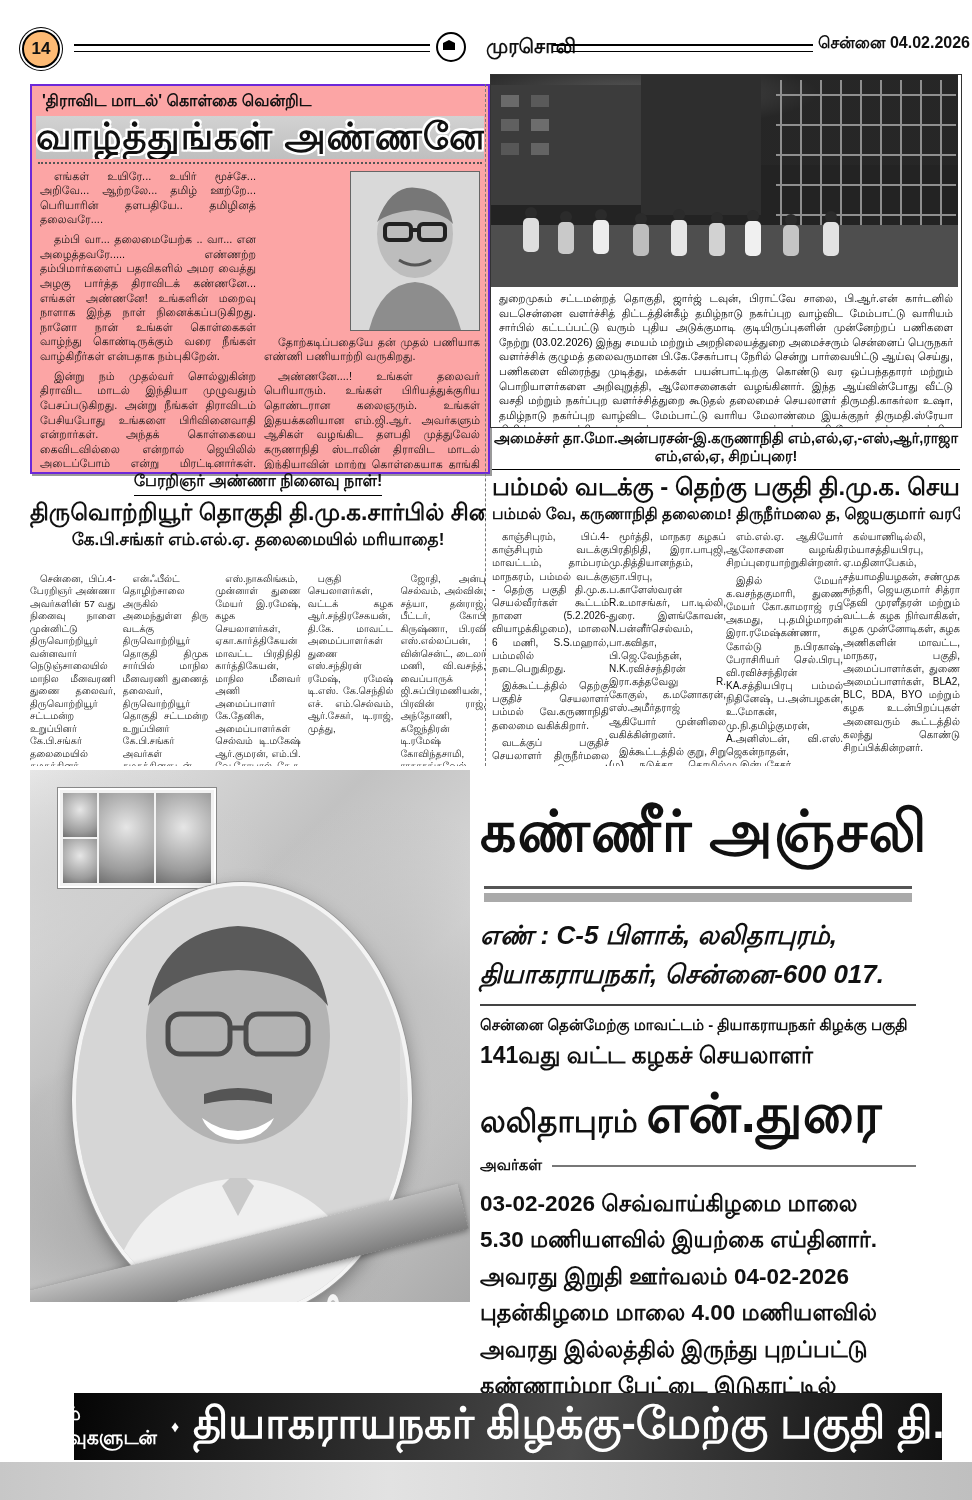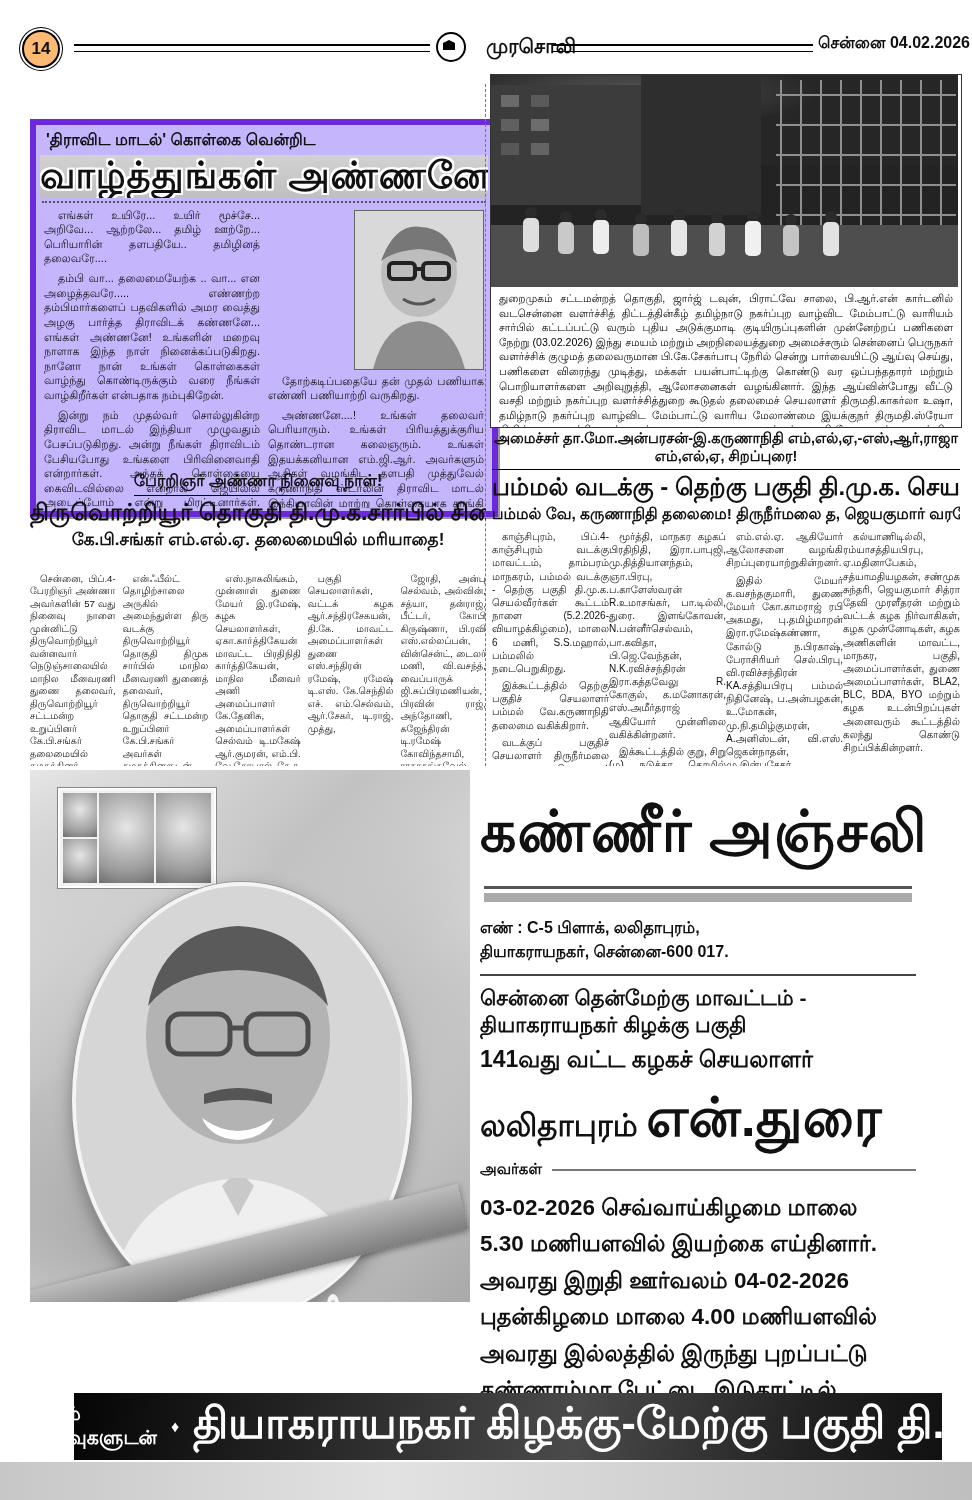--- a/index.html
+++ b/index.html
@@ -16,22 +16,22 @@
   .hdr .rule{position:absolute;top:16px;height:5px;border-top:2px solid #000;border-bottom:1px solid #000;}
   .rule-l{left:74px;width:356px;}
   .rule-m{left:553px;width:260px;}
   .mast{position:absolute;left:436px;top:4px;display:flex;align-items:center;gap:20px;}
   .mast-logo{width:26px;height:26px;border:2px solid #000;border-radius:50%;background:#fff;position:relative;}
   .mast-logo::after{content:"";position:absolute;left:5px;top:6px;width:12px;height:10px;background:#000;
     clip-path:polygon(0 30%,50% 0,100% 30%,100% 100%,0 100%);}
   .mast-name{font-size:20px;font-weight:bold;}
   .edition{position:absolute;left:818px;top:6px;font-size:16px;font-weight:bold;white-space:nowrap;}
   
-  .artA{position:absolute;left:30px;top:84px;width:456px;height:386px;border:6px solid #6d28d9;
-    box-shadow:2px 2px 0 #999;background:#c4b5fd;overflow:hidden;margin-top:35px;}
+  .artA{position:absolute;left:30px;top:84px;width:456px;height:386px;border:2px solid #6d28d9;
+    box-shadow:2px 2px 0 #999;background:#fca5a5;overflow:hidden;}
   .artA-kicker{font-size:16px;font-weight:bold;padding:6px 10px 2px;}
   .artA-head{margin:2px 4px;background:linear-gradient(#d2d2d2,#bfbfbf);text-align:center;
     font-size:37px;font-weight:900;letter-spacing:1px;line-height:1.15;white-space:nowrap;overflow:hidden;
     text-shadow:-2px -2px 0 #fff,2px -2px 0 #fff,-2px 2px 0 #fff,2px 2px 0 #fff,0 2px 0 #fff,0 -2px 0 #fff;}
   .artA-dots{border-top:2px dotted #555;margin:3px 6px;}
   .artA-body{display:flex;gap:8px;padding:2px 8px;height:300px;overflow:hidden;}
   .colA{width:50%;font-size:11px;line-height:1.33;text-align:justify;overflow:hidden;}
   .colA p{margin:0 0 5px;text-indent:14px;}
   .photo-anna{float:right;width:128px;height:158px;border:1px solid #666;margin:2px 0 4px 6px;background:#ddd;}
   
@@ -88,23 +88,23 @@
       radial-gradient(circle 8px at 62% 42%, #dcdcdc 60%, transparent 62%),
       radial-gradient(circle 9px at 80% 52%, #eeeeee 60%, transparent 62%),
       radial-gradient(circle 8px at 95% 45%, #d2d2d2 60%, transparent 62%);}
   .wmark{position:absolute;left:18px;top:540px;color:#f5f5f5;text-shadow:0 1px 2px #333;}
   .wmark .wm1{font-family:"Liberation Serif","DejaVu Serif",serif;font-style:italic;font-weight:bold;font-size:24px;line-height:1;}
   .wmark .wm2{font-size:10px;letter-spacing:1px;}
   .obit-txt{position:absolute;left:440px;top:0;width:472px;height:623px;padding:28px 26px 0 10px;box-sizing:border-box;}
   .obit-title{font-size:57px;font-weight:900;text-align:center;letter-spacing:1px;white-space:nowrap;}
   .obit-rule1{height:3px;background:#555;margin:14px 4px 4px;}
   .obit-rule2{height:9px;background:#aaa;margin:0 4px 14px;}
-  .obit-addr{font-size:16px;font-weight:bold;line-height:1.5;}
+  .obit-addr{font-size:26px;font-weight:bold;line-height:1.5;font-style:italic;}
   .obit-hr{border:none;border-top:2px solid #444;margin:10px 0;}
-  .obit-desig1{font-size:21px;font-weight:bold;}
+  .obit-desig1{font-size:15px;font-weight:bold;}
   .obit-desig2{font-size:23px;font-weight:bold;margin-top:6px;}
   .obit-nameline{margin-top:10px;white-space:nowrap;}
   .obit-nameprefix{font-size:31px;font-weight:bold;}
   .obit-name{font-size:54px;font-weight:900;}
   .obit-honor{display:flex;align-items:center;gap:10px;font-size:15px;font-weight:bold;margin:4px 0 10px;}
   .obit-honor .hline{flex:1;border-top:2px solid #777;}
   .obit-body{font-size:22.5px;font-weight:bold;line-height:1.62;}
   .obit-footer{position:absolute;left:0;bottom:0;width:912px;height:67px;
     background:linear-gradient(100deg,#050505 0%,#2b2b2b 30%,#4a4a4a 55%,#222 80%,#0c0c0c 100%);
     display:flex;align-items:center;justify-content:center;gap:14px;color:#fff;margin-left:44px;}

